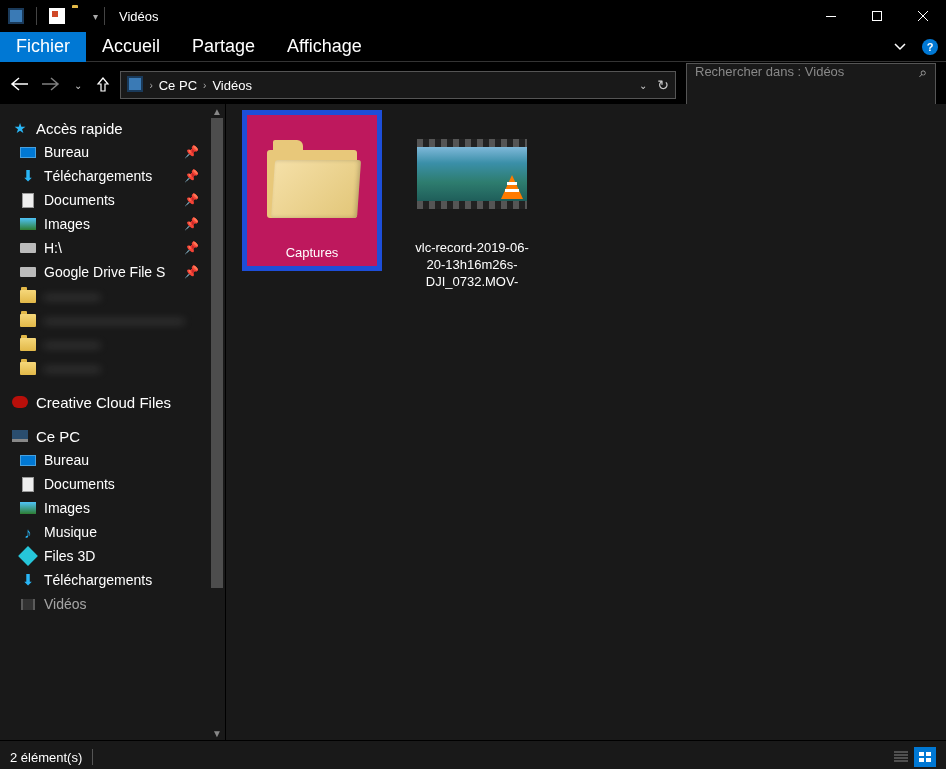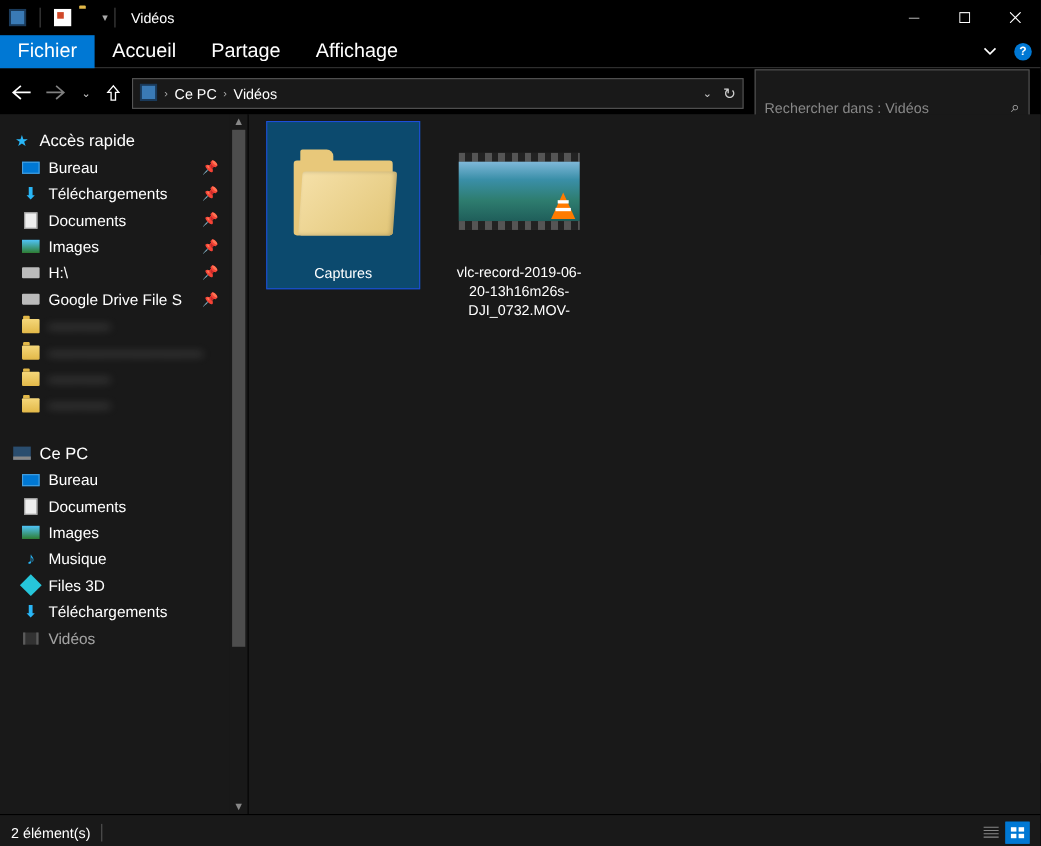--- a/index.html
+++ b/index.html
@@ -23,21 +23,21 @@
 .help-circle { width:16px; height:16px; border-radius:50%; background:#0078d4; color:#fff; display:flex; align-items:center; justify-content:center; font-size:11px; font-weight:bold; }
 
 
 .navbar { height:38px; background:#000; display:flex; align-items:center; padding:0 10px; gap:10px; margin-top:4px;}
 .nav-arrows { display:flex; gap:14px; align-items:center; }
 .nav-btn { cursor:pointer; color:#fff; }
 .addr { flex:1; height:28px; border:1px solid #555; background:#191919; display:flex; align-items:center; padding:0 6px; gap:6px; }
 .addr .crumb { display:flex; align-items:center; gap:4px; cursor:pointer; font-size:13px; }
 .addr .chev { color:#aaa; font-size:10px; }
 .addr .end { margin-left:auto; display:flex; gap:10px; align-items:center; color:#ccc; }
-.search { width:250px; height:44px; border:1px solid #555; background:#191919; display:flex; align-items:flex-end; padding:0 8px; }
+.search { width:250px; height:44px; border:1px solid #555; background:#191919; display:flex; align-items:flex-start; padding:0 8px; }
 .search input { flex:1; background:transparent; border:none; color:#fff; font-size:13px; outline:none; }
 .search input::placeholder { color:#888; }
 .search .sicon { color:#aaa; }
 
 
 .main { display:flex; height:636px; background:#191919; }
 .sidebar { width:226px; background:#191919; overflow:hidden; position:relative; border-right:1px solid #000;}
 .sidebar-inner { padding:12px 0 0 0; }
 .sb-item { display:flex; align-items:center; gap:8px; padding:3px 8px 3px 20px; cursor:pointer; font-size:14px; min-height:24px;}
 .sb-item.root { padding-left:12px; font-size:15px; }
@@ -46,21 +46,21 @@
 .sb-item .ic { width:16px; height:16px; flex:0 0 16px; display:flex; align-items:center; justify-content:center; }
 .sb-sep { height:10px; }
 .blur { filter:blur(4px); color:#bbb; }
 .scrollbar-v { position:absolute; right:0; top:0; width:16px; height:100%; background:#191919; }
 .scroll-thumb { position:absolute; right:2px; top:14px; width:12px; height:470px; background:#4d4d4d; }
 .scroll-arrow { position:absolute; width:16px; height:14px; display:flex; align-items:center; justify-content:center; color:#888; cursor:pointer; font-size:10px;}
 .scroll-arrow.up{top:0;} .scroll-arrow.down{bottom:0;}
 
 .content { flex:1; background:#191919; padding:6px 16px; display:flex; align-items:flex-start; gap:20px; }
 .item { width:140px; display:flex; flex-direction:column; align-items:center; cursor:pointer; text-align:center; padding:4px;}
-.item.selected { border:1px solid #1d4ed8; background:#0c4a6e;}
+.item.selected { border:5px solid #1d4ed8; background:#be185d;}
 .item .thumb { width:128px; height:120px; display:flex; align-items:center; justify-content:center; }
 .item .label { font-size:13px; margin-top:6px; line-height:1.3; word-break:break-word;}
 
 .folder-ic { width:90px; height:78px; position:relative; }
 .folder-ic .tab-top { position:absolute; top:0; left:6px; width:30px; height:14px; background:#e8c87a; border-radius:2px 6px 0 0; }
 .folder-ic .body-bk { position:absolute; top:10px; left:0; width:90px; height:68px; background:#e8c87a; border-radius:3px; }
 .folder-ic .body-fr { position:absolute; bottom:0; left:4px; width:86px; height:58px; background:linear-gradient(135deg,#f5e0a8,#e2c678); border-radius:3px; transform:skewX(-4deg); transform-origin:bottom left; box-shadow:-2px 0 4px rgba(0,0,0,.2) inset; }
 
 .video-thumb { width:110px; height:70px; background:#222; position:relative; border-top:8px solid #333; border-bottom:8px solid #333;}
 .video-thumb::before,.video-thumb::after{ content:""; position:absolute; left:0; right:0; height:8px; background:repeating-linear-gradient(90deg,#555 0 6px,#222 6px 12px);}
@@ -248,20 +248,26 @@
           </span>
           <span class="blur">————</span>
         </div>
       <div class="sb-item sub">
           <span class="ic">
             <span class="ic-folder-sm"></span>
           </span>
           <span class="blur">————</span>
         </div>
       <div class="sb-sep"></div>
+      <div class="sb-item root">
+          <span class="ic">
+            <span class="ic-cloud"></span>
+          </span>
+          <span>Creative Cloud Files</span>
+        </div>
       <div class="sb-sep"></div>
       <div class="sb-item root">
           <span class="ic">
             <span class="ic-pc"></span>
           </span>
           <span>Ce PC</span>
         </div>
       <div class="sb-item sub">
           <span class="ic">
             <span class="ic-desktop"></span>

